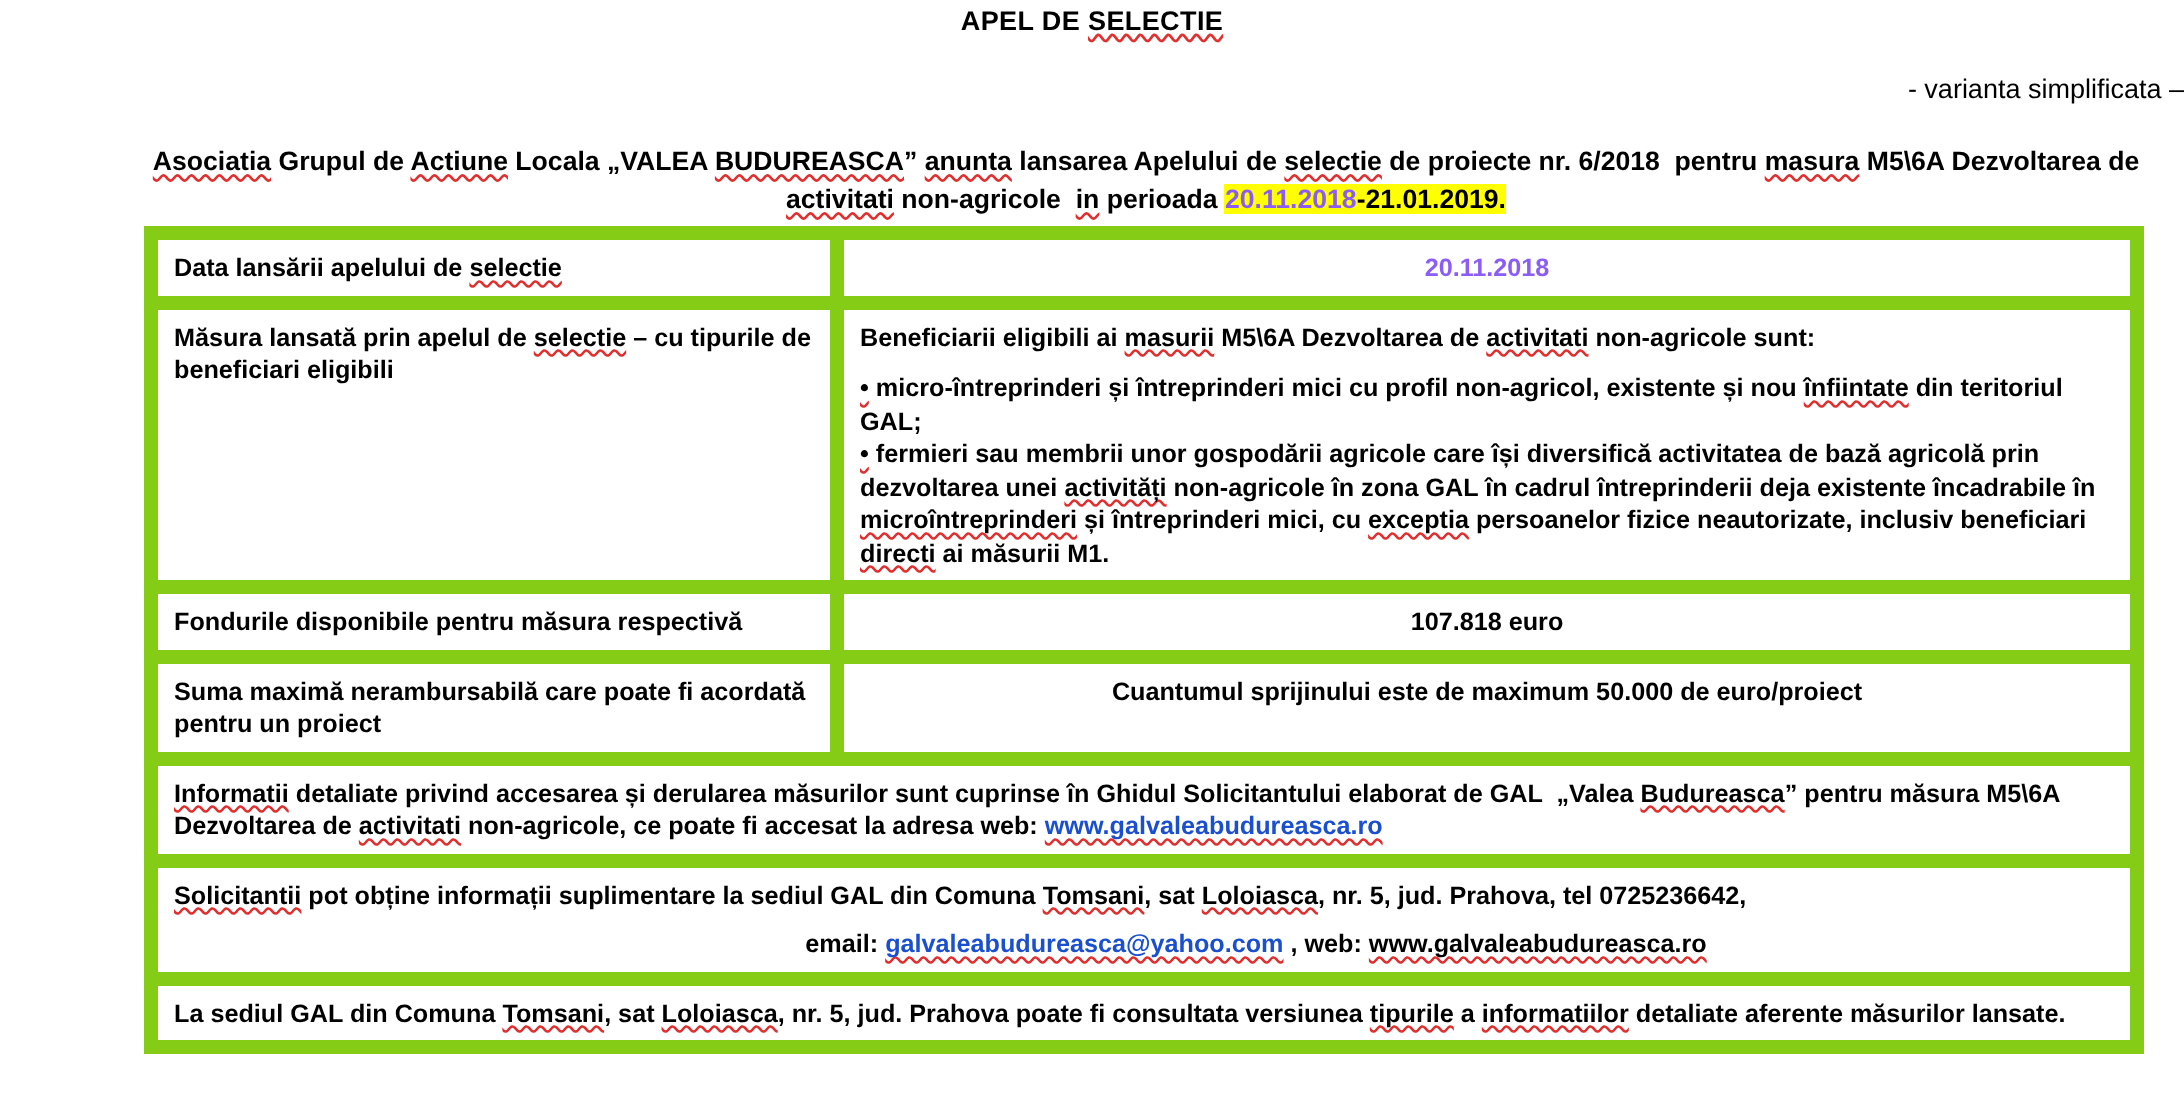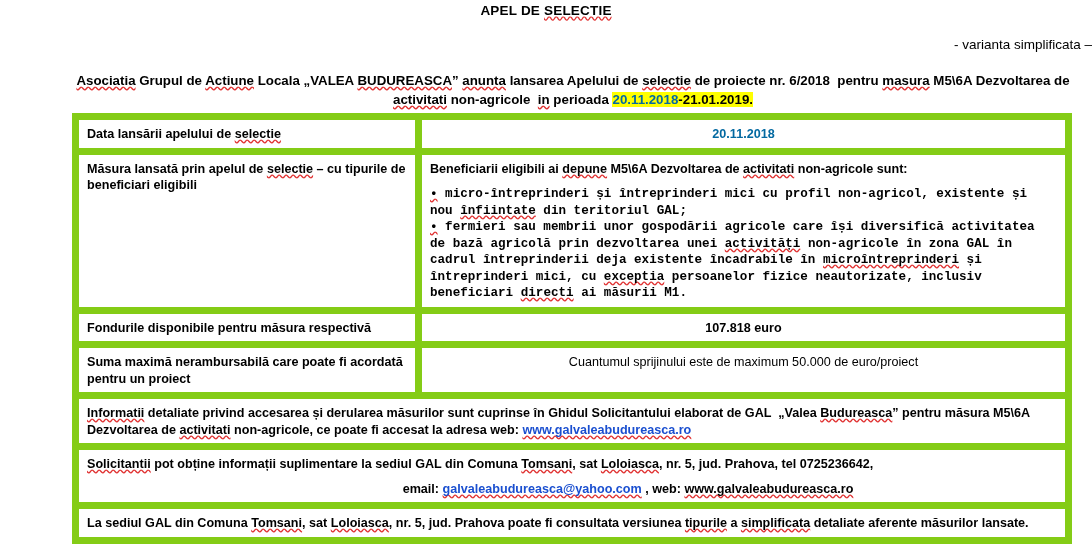--- a/index.html
+++ b/index.html
@@ -45,21 +45,21 @@
     margin: 17px 18px 0 72px;
   }
 
   
   .sp {
     text-decoration: underline wavy #e03030;
     text-decoration-skip-ink: none;
     text-underline-offset: 1px;
   }
   .hl { background: #ffff00; }
-  .red { color: #0369a1; }
+  .red { color: #8b5cf6; }
   .lnk {
     color: #1a4fd0;
     text-decoration: underline;
     text-decoration-color: #1a4fd0;
   }
   .lnk.sp {
     text-decoration: underline wavy #e03030;
   }
 
   
@@ -79,28 +79,27 @@
     padding: 6px 8px 5px 8px;
   }
   td.c-left {
     width: 320px;
     font-weight: bold;
   }
   td.c-right {
     font-weight: bold;
   }
   td.c-right.center { text-align: center; }
-  td.c-right.normal { font-weight: normal; }
+  td.c-right.normal { font-weight: bold; }
   td.full { font-weight: bold; }
 
   .bullets { margin-top: 9px; }
   .bullets .bl {
     display: block;
     text-indent: 0;
-    font-family: Liberation Mono, monospace;
   }
   .bullet-dot {
     font-weight: bold;
     text-decoration: underline wavy #e03030;
     text-decoration-skip-ink: none;
   }
   .indent-email { padding-left: 112px; text-align: center; }
   .pad-top-8 { padding-top: 8px; }
   .row-tall-1 { height: 26px; }
 </style>
@@ -119,21 +118,21 @@
     <tbody>
 
       <tr>
         <td class="c-left">Data lansării apelului de <span class="sp">selectie</span></td>
         <td class="c-right center"><span class="red">20.11.2018</span></td>
       </tr>
 
       <tr>
         <td class="c-left">Măsura lansată prin apelul de <span class="sp">selectie</span> – cu tipurile de beneficiari eligibili</td>
         <td class="c-right">
-          <div>Beneficiarii eligibili ai <span class="sp">depune</span> M5\6A Dezvoltarea de <span class="sp">activitati</span> non-agricole sunt:</div>
+          <div>Beneficiarii eligibili ai <span class="sp">masurii</span> M5\6A Dezvoltarea de <span class="sp">activitati</span> non-agricole sunt:</div>
           <div class="bullets">
             <span class="bl"><span class="bullet-dot">•</span> micro-întreprinderi și întreprinderi mici cu profil non-agricol, existente și nou <span class="sp">înfiintate</span> din teritoriul GAL;</span>
             <span class="bl"><span class="bullet-dot">•</span> fermieri sau membrii unor gospodării agricole care își diversifică activitatea de bază agricolă prin dezvoltarea unei <span class="sp">activități</span> non-agricole în zona GAL în cadrul întreprinderii deja existente încadrabile în <span class="sp">microîntreprinderi</span> și întreprinderi mici, cu <span class="sp">exceptia</span> persoanelor fizice neautorizate, inclusiv beneficiari <span class="sp">directi</span> ai măsurii M1.</span>
           </div>
         </td>
       </tr>
 
       <tr>
         <td class="c-left">Fondurile disponibile pentru măsura respectivă</td>
         <td class="c-right center">107.818 euro</td>
@@ -151,19 +150,19 @@
       </tr>
 
       <tr>
         <td class="full" colspan="2">
           <div><span class="sp">Solicitantii</span> pot obține informații suplimentare la sediul GAL din Comuna <span class="sp">Tomsani</span>, sat <span class="sp">Loloiasca</span>, nr. 5, jud. Prahova, tel 0725236642,</div>
           <div class="indent-email pad-top-8"><span>email: </span><span class="lnk sp">galvaleabudureasca@yahoo.com</span><span> ,   web: </span><span class="sp">www.galvaleabudureasca.ro</span></div>
         </td>
       </tr>
 
       <tr>
-        <td class="full" colspan="2">La sediul GAL din Comuna <span class="sp">Tomsani</span>, sat <span class="sp">Loloiasca</span>, nr. 5, jud. Prahova poate fi consultata versiunea <span class="sp">tipurile</span> a <span class="sp">simplificata</span> detaliate aferente măsurilor lansate.</td>
+        <td class="full" colspan="2">La sediul GAL din Comuna <span class="sp">Tomsani</span>, sat <span class="sp">Loloiasca</span>, nr. 5, jud. Prahova poate fi consultata versiunea <span class="sp">tipurile</span> a <span class="sp">informatiilor</span> detaliate aferente măsurilor lansate.</td>
       </tr>
 
     </tbody>
   </table>
 
 </div>
 
 </body></html>

